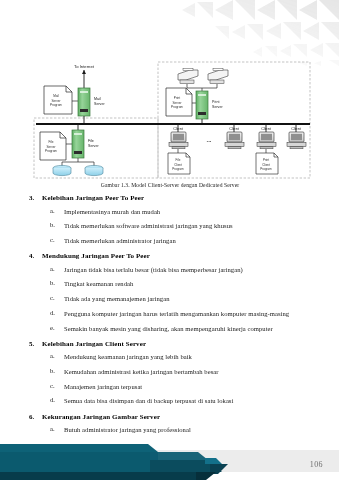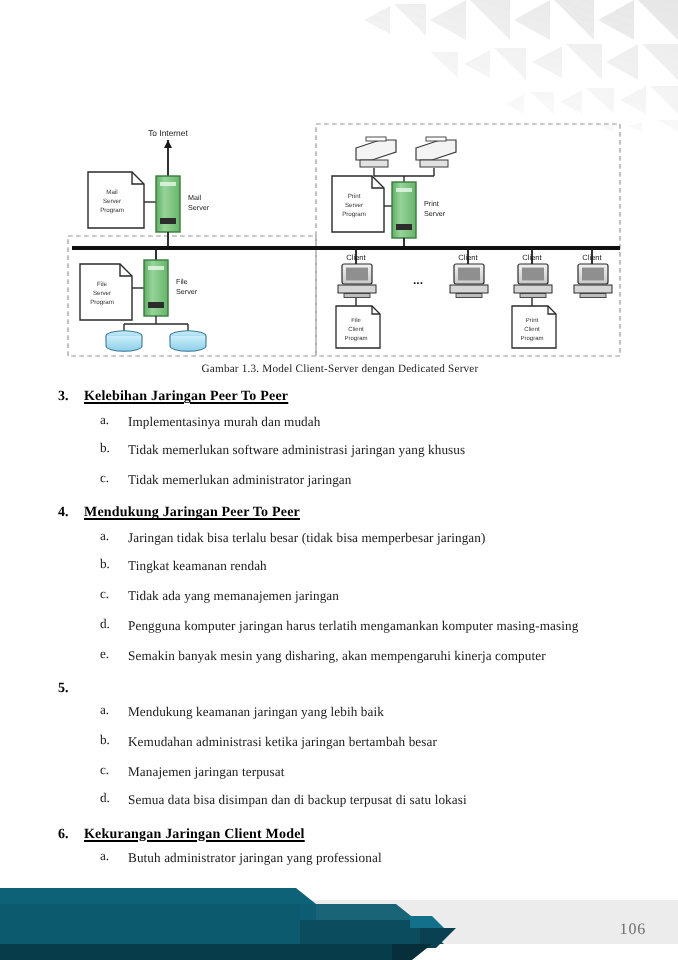--- a/index.html
+++ b/index.html
@@ -45,21 +45,21 @@
     margin-top:2px;letter-spacing:.1px;
   }
 
   
   .list{margin-top:6px;}
   .num-item{display:flex;margin-top:6px;}
   .num-marker{
     width:16px;flex:0 0 16px;text-align:left;
     font-weight:bold;font-size:7px;color:#000;padding-left:3px;box-sizing:border-box;
   }
-  .num-text{font-weight:bold;font-size:7px;color:#000;letter-spacing:.1px;text-decoration:underline;}
+  .num-text{font-weight:bold;font-size:7px;color:#000;letter-spacing:.1px;}
 
   .sub-list{margin:0;padding:0;}
   .sub-item{display:flex;margin-top:4.5px;padding-left:24px;}
   .sub-marker{
     width:14px;flex:0 0 14px;font-size:6.6px;color:#1a1a1a;
   }
   .sub-text{
     font-size:6.6px;color:#1a1a1a;line-height:1.55;
     max-width:244px;letter-spacing:.05px;
   }
@@ -339,20 +339,21 @@
           <div class="sub-text">Pengguna komputer jaringan harus terlatih mengamankan komputer masing-masing</div>
         </div>
         <div class="sub-item">
           <div class="sub-marker">e.</div>
           <div class="sub-text">Semakin banyak mesin yang disharing, akan mempengaruhi kinerja computer</div>
         </div>
       </div>
 
       <div class="num-item">
         <div class="num-marker">5.</div>
+        <div class="num-text">Kelebihan Jaringan Client Server</div>
       </div>
       <div class="sub-list">
         <div class="sub-item">
           <div class="sub-marker">a.</div>
           <div class="sub-text">Mendukung keamanan jaringan yang lebih baik</div>
         </div>
         <div class="sub-item">
           <div class="sub-marker">b.</div>
           <div class="sub-text">Kemudahan administrasi ketika jaringan bertambah besar</div>
         </div>
@@ -361,21 +362,21 @@
           <div class="sub-text">Manajemen jaringan terpusat</div>
         </div>
         <div class="sub-item">
           <div class="sub-marker">d.</div>
           <div class="sub-text">Semua data bisa disimpan dan di backup terpusat di satu lokasi</div>
         </div>
       </div>
 
       <div class="num-item">
         <div class="num-marker">6.</div>
-        <div class="num-text">Kekurangan Jaringan Client Model</div>
+        <div class="num-text">Kekurangan Jaringan Gambar Server</div>
       </div>
       <div class="sub-list">
         <div class="sub-item">
           <div class="sub-marker">a.</div>
           <div class="sub-text">Butuh administrator jaringan yang professional</div>
         </div>
       </div>
 
     </div>
   </div>

